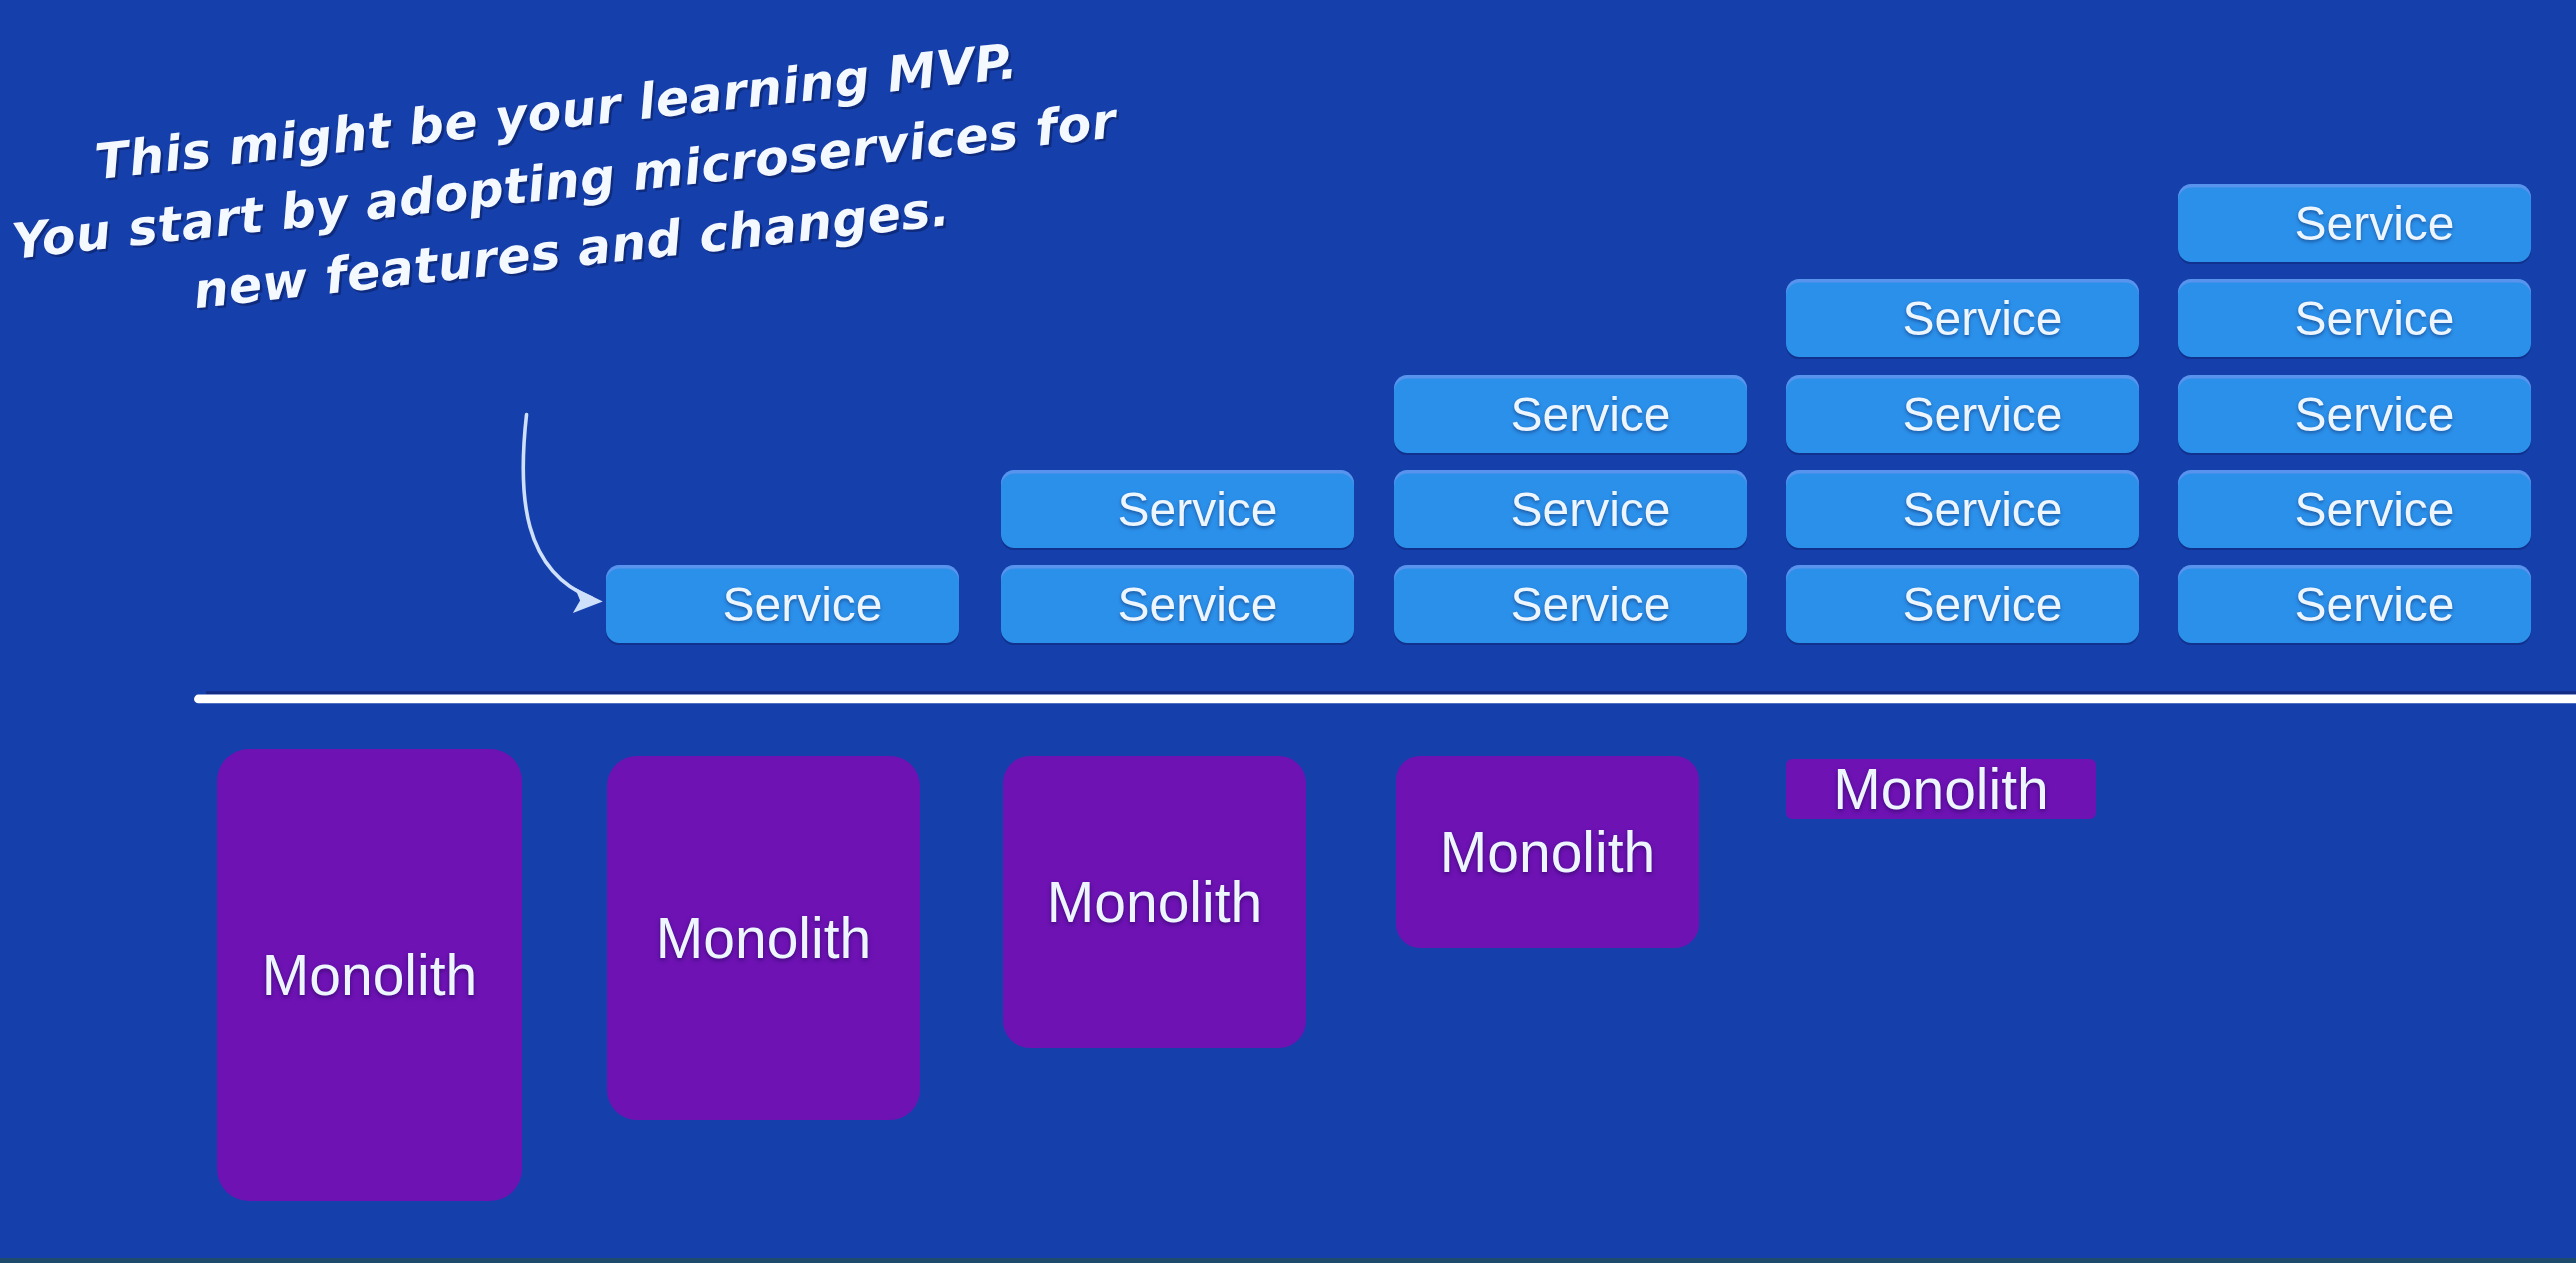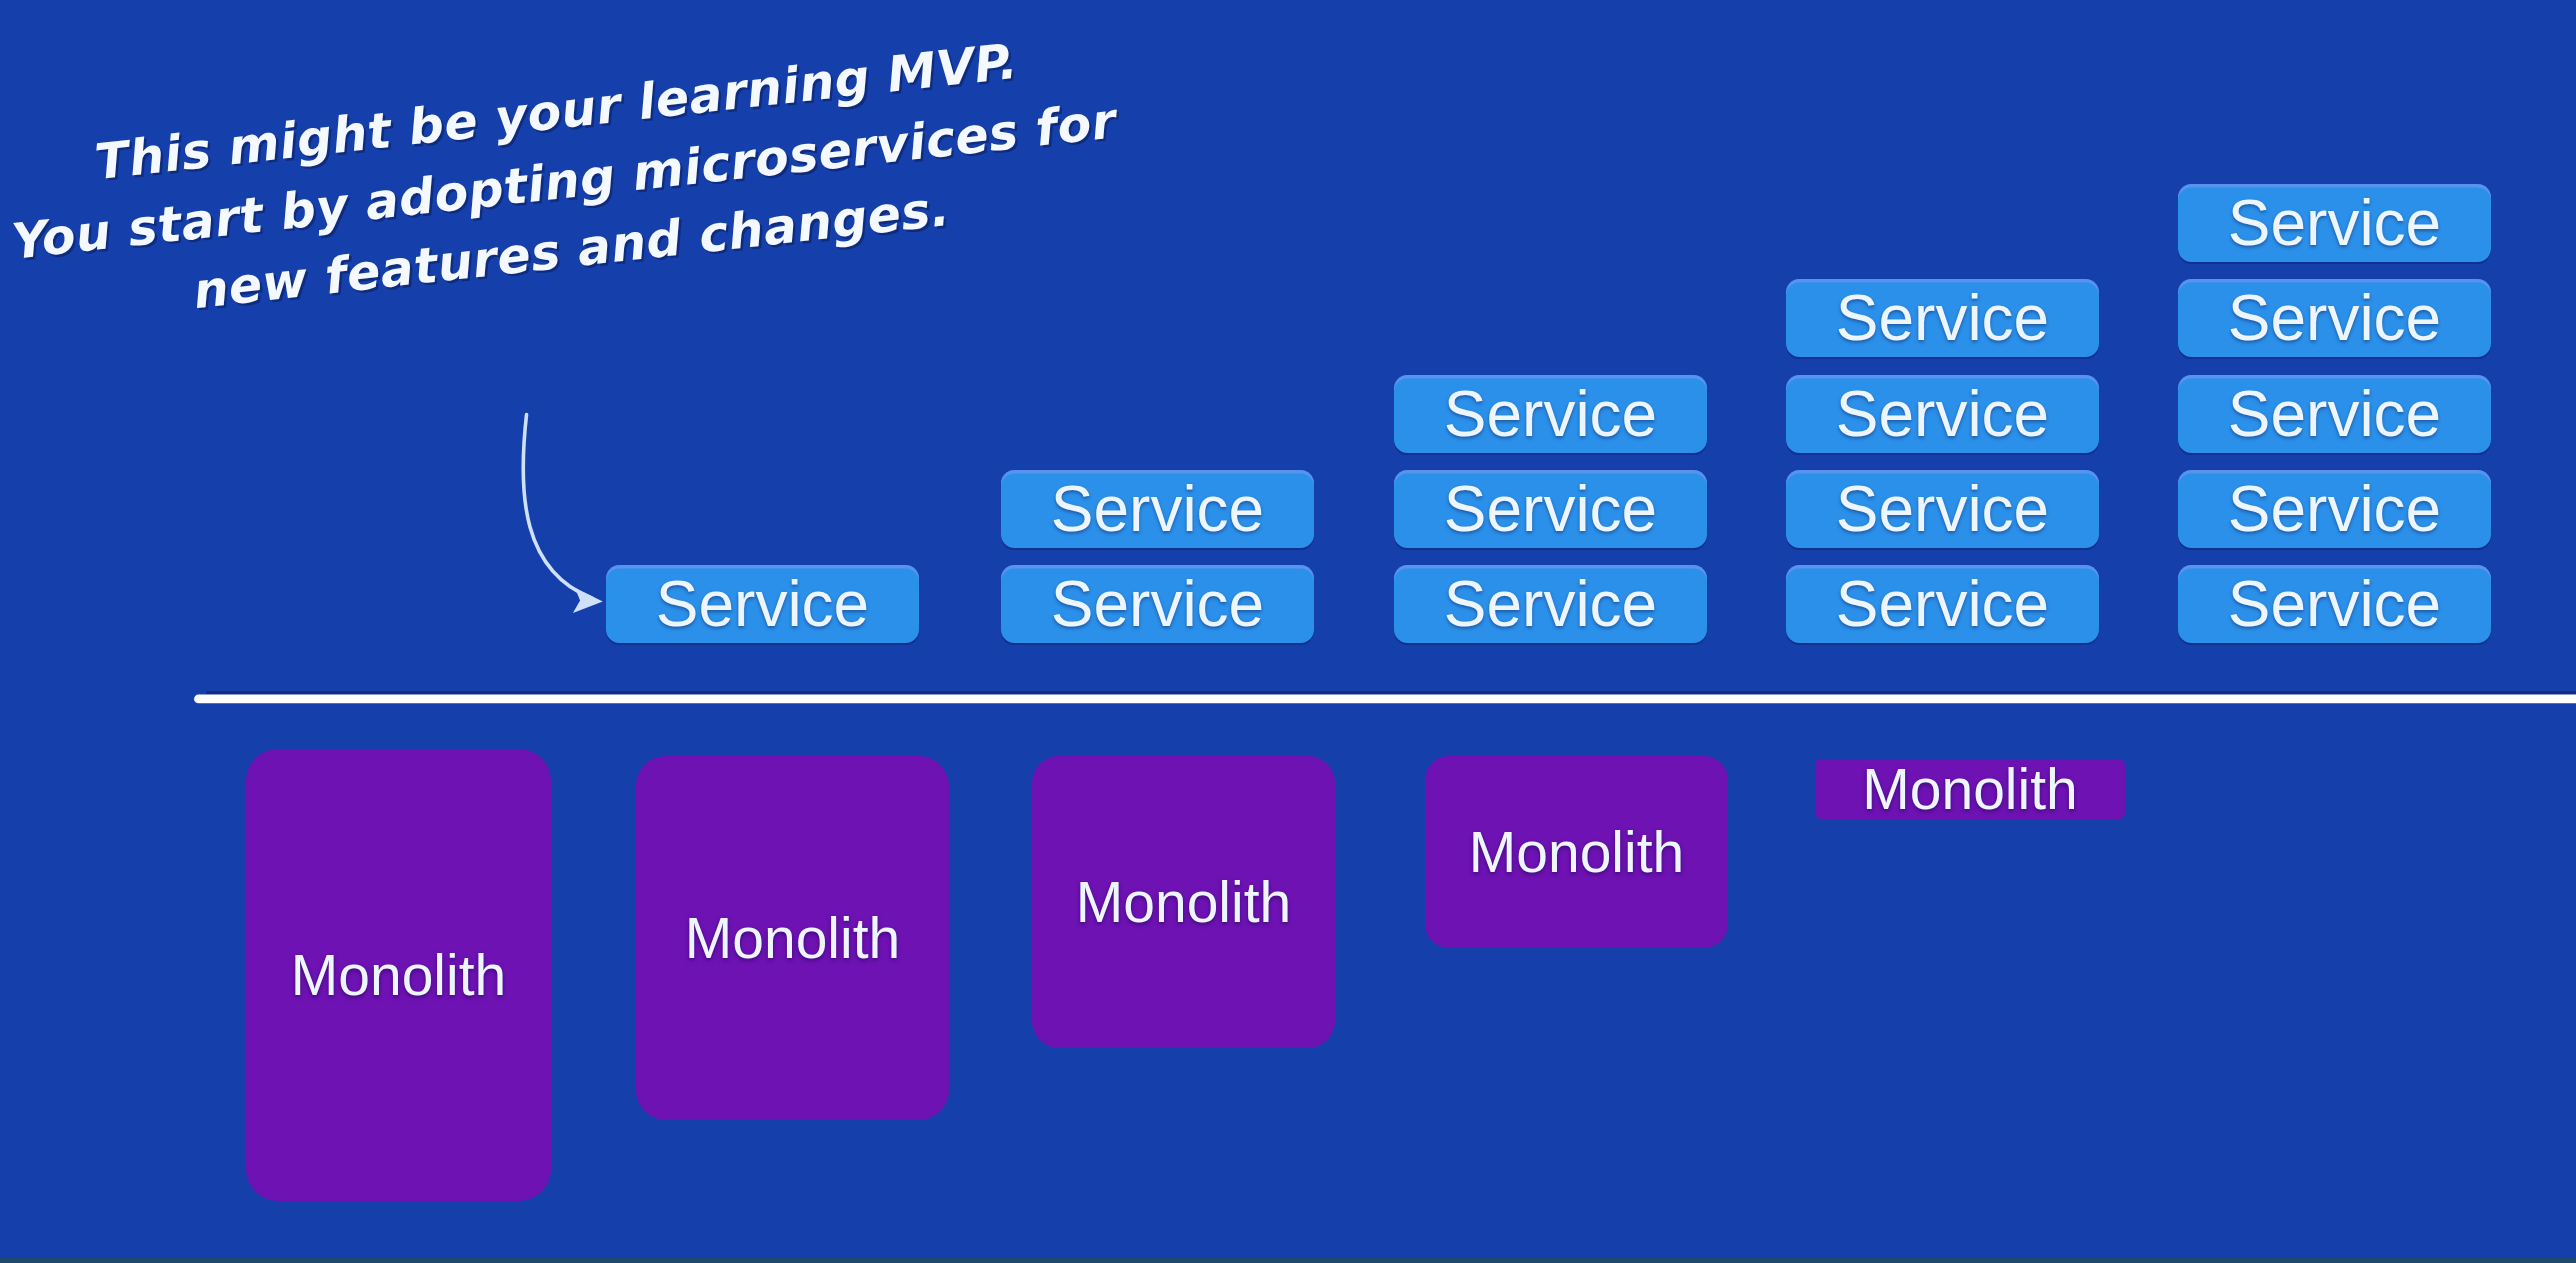--- a/index.html
+++ b/index.html
@@ -40,34 +40,34 @@
   .annotation .line { display: block; }
   
   .service-box {
     position: absolute;
     background: var(--service, #2b90ea);
     border-radius: 13.4px;
     display: flex;
     align-items: center;
     justify-content: center;
     color: var(--box-text, #edf5ff);
-    font-size: 64px;
+    font-size: 48px;
     box-shadow: inset 0 3.6px 0 rgba(125, 150, 240, 0.55), 0 2.1px 0 rgba(10, 22, 90, 0.35);
     text-shadow: 0 1.5px 3.6px rgba(10, 25, 80, 0.45);
+    padding-left: 40px;
   }
   .monolith-box {
     position: absolute;
     background: var(--monolith, #6e12b4);
     display: flex;
     align-items: center;
     justify-content: center;
     color: var(--box-text, #ece9ff);
     font-size: 57px;
     text-shadow: 0 1.5px 4.6px rgba(25, 0, 70, 0.55);
-    margin-left: 29px;
   }
   #arrows {
     position: absolute;
     left: 0; top: 0;
     width: 2843px;
     height: 1263px;
     pointer-events: none;
   }
   .edge-bottom {
     position: absolute;

